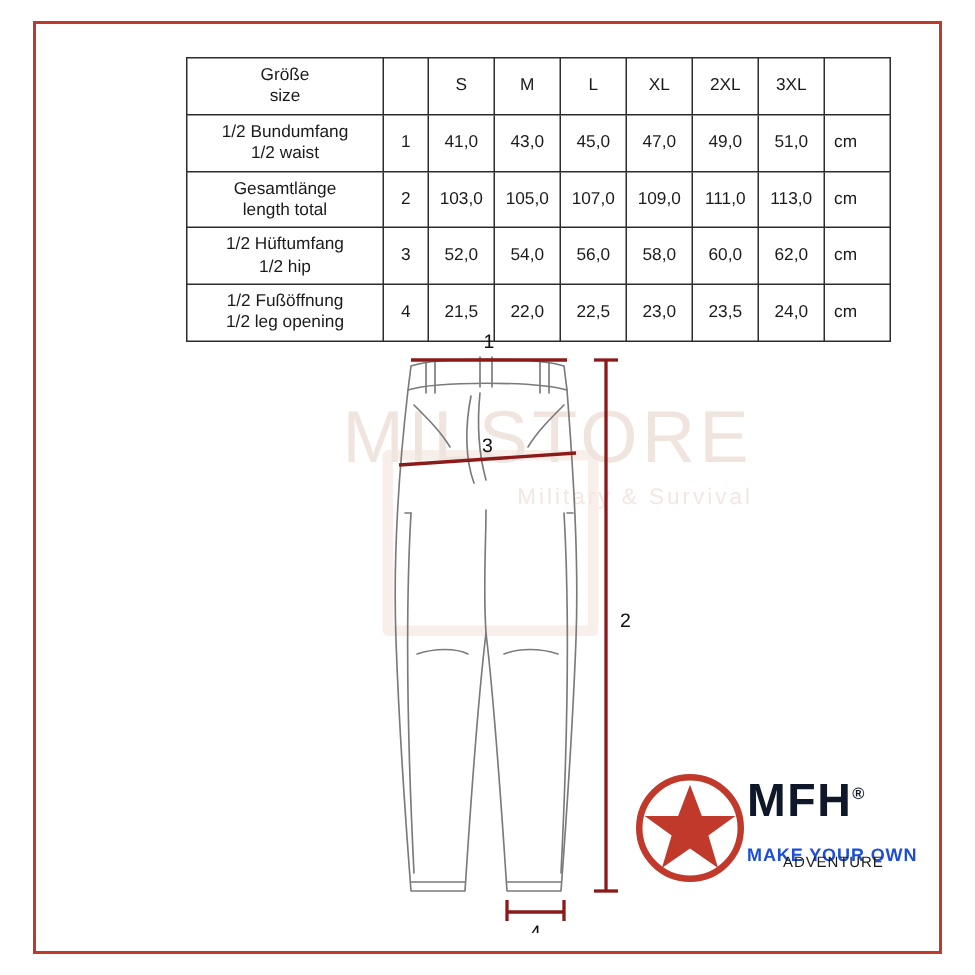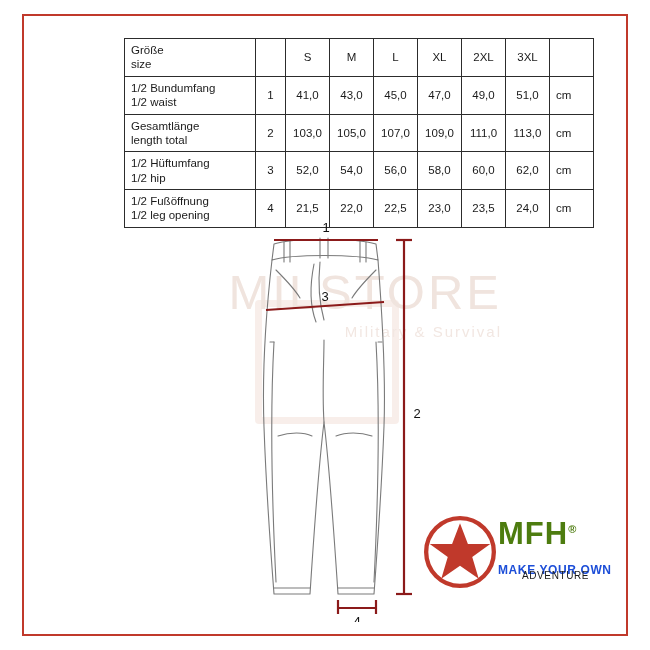--- a/index.html
+++ b/index.html
@@ -42,21 +42,21 @@
   .size-table td, .size-table th {
     border: 1px solid #2c2c2c;
     padding: 4px 6px;
     font-weight: normal;
     text-align: center;
     vertical-align: middle;
     line-height: 1.25;
     background: rgba(255,255,255,0.0);
   }
   .size-table td.label {
-    text-align: left;
+    text-align: center;
     width: 118px;
     padding-left: 6px;
   }
   .size-table td.num {
     width: 17px;
     text-align: center;
   }
   .size-table td.val {
     width: 31px;
   }
@@ -118,21 +118,21 @@
     width: 190px;
     height: 92px;
   }
   .logo-text {
     position: absolute;
     left: 74px;
     top: 8px;
     font-size: 31px;
     font-weight: bold;
     letter-spacing: 1px;
-    color: #4d7c0f;
+    color: #0f172a;
     font-family: "Liberation Sans", sans-serif;
   }
   .logo-reg {
     font-size: 11px;
     vertical-align: super;
     font-weight: bold;
   }
   .logo-tag1 {
     position: absolute;
     left: 74px;

